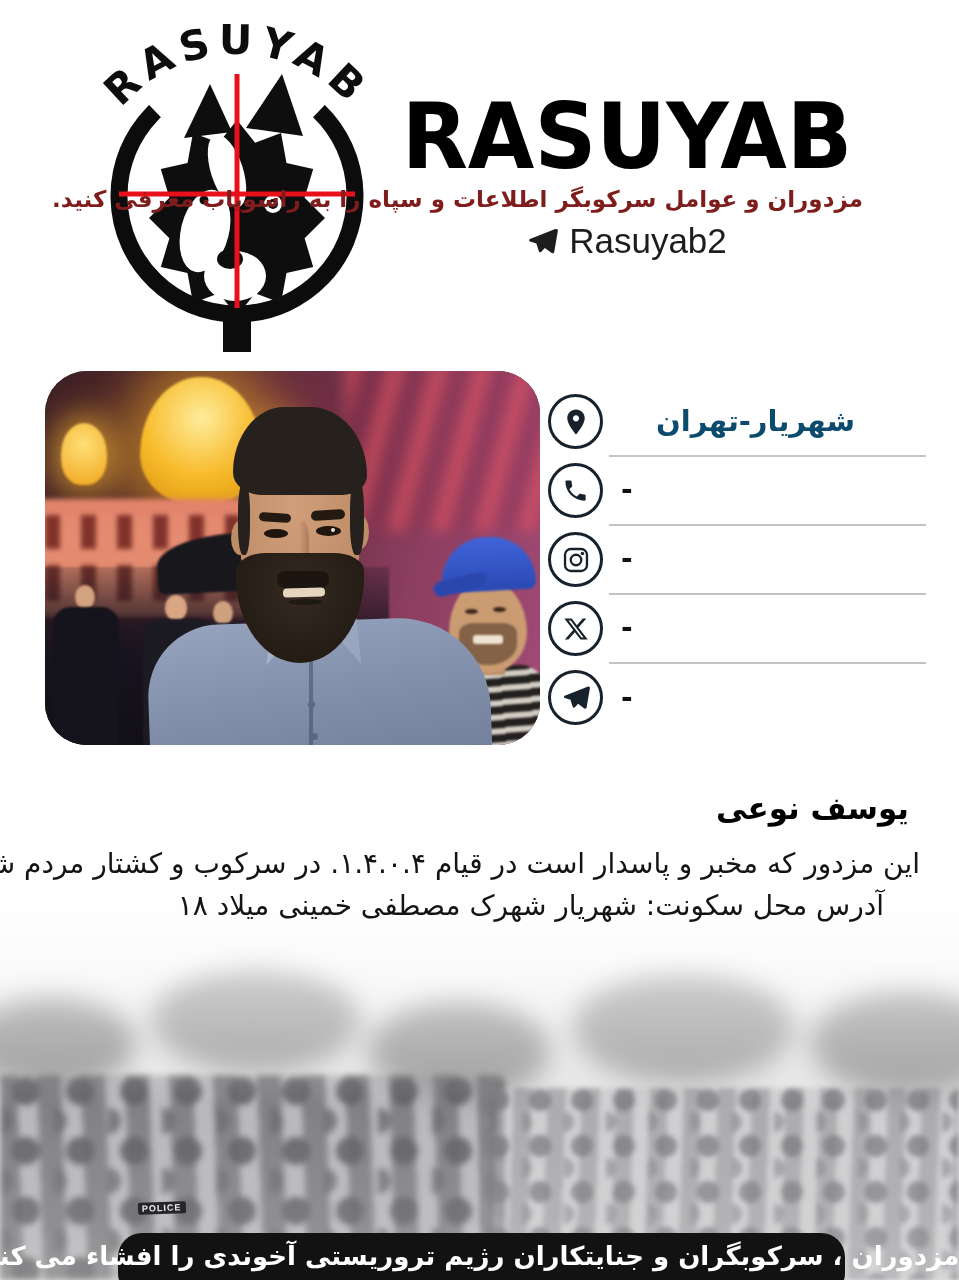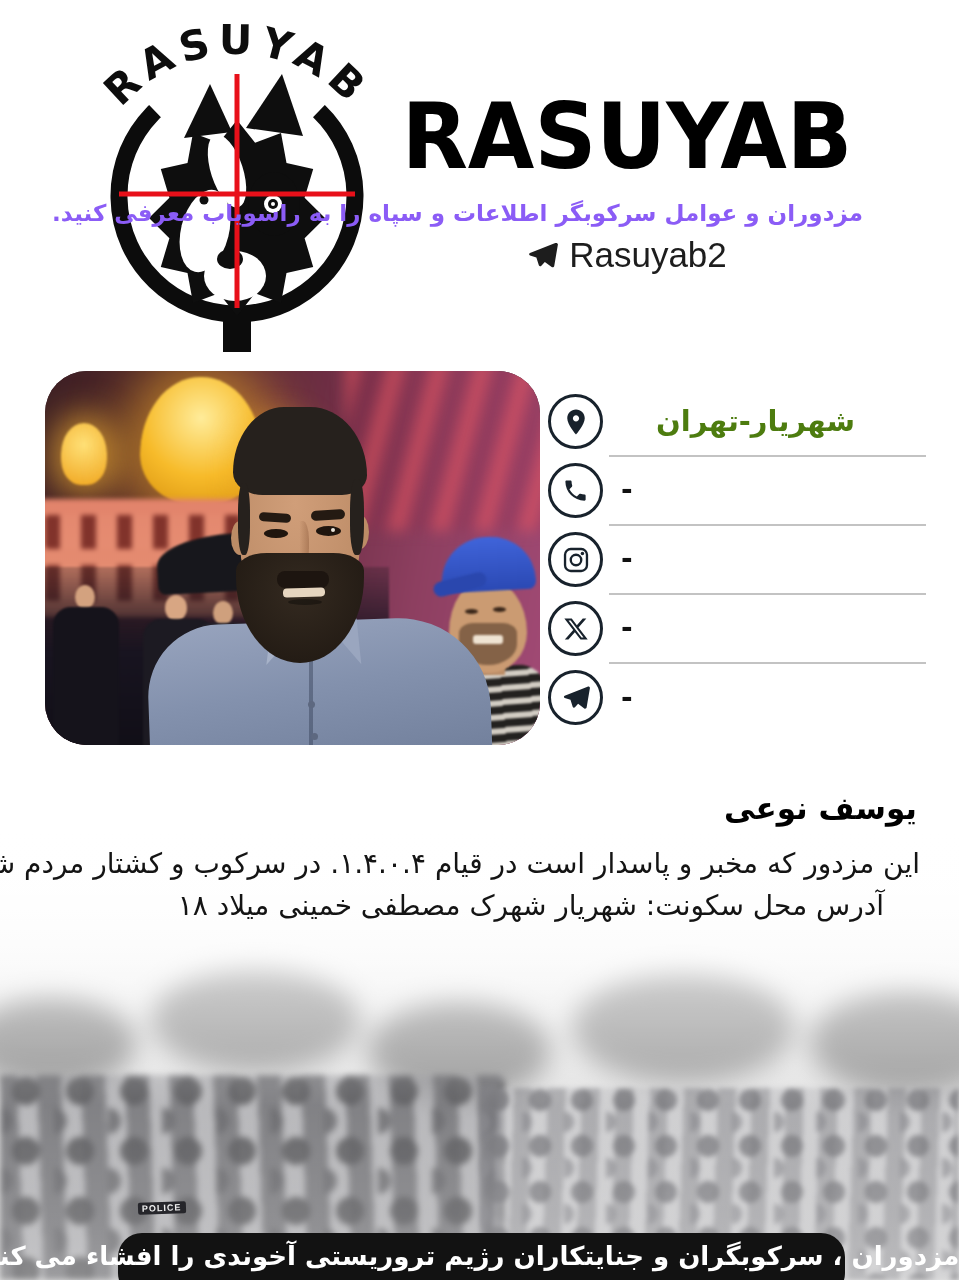--- a/index.html
+++ b/index.html
@@ -3,42 +3,42 @@
 <meta charset="utf-8">
 <style>
   html,body{margin:0;padding:0;background:#888;}
   #poster{position:relative;width:959px;height:1280px;background:#ffffff;overflow:hidden;
           font-family:"DejaVu Sans",sans-serif;margin:0 auto;}
   
   .logo-wrap{position:absolute;left:84px;top:16px;width:306px;height:336px;}
   .title-block{position:absolute;left:391px;top:92px;width:472px;text-align:center;}
   .brand-title{font-weight:bold;font-size:86px;line-height:0.98;color:#000;letter-spacing:0px;
                transform:scaleY(1.05);transform-origin:top center;white-space:nowrap;}
-  .brand-subtitle{direction:rtl;font-weight:bold;font-size:23px;color:#8b5cf6;margin-top:24px;white-space:nowrap;}
+  .brand-subtitle{direction:rtl;font-weight:bold;font-size:23px;color:#7f1d1d;margin-top:10px;white-space:nowrap;}
   .handles{margin-top:9px;display:flex;align-items:center;justify-content:center;gap:12px;
            font-family:"Liberation Sans",sans-serif;font-size:35px;color:#1d1d1d;}
   .handle{display:flex;align-items:center;gap:11px;}
   .handle svg{display:block;}
   
   .photo{position:absolute;left:45px;top:371px;width:495px;height:374px;border-radius:42px;
          overflow:hidden;background:#3a2128;}
   .ph{position:absolute;}
   .blurred{filter:blur(2.5px);}
   .soft{filter:blur(1.2px);}
   
   .contacts{position:absolute;left:548px;top:387px;width:378px;}
   .crow{height:69px;display:flex;align-items:center;}
   .cicon{width:49px;height:49px;border:3px solid #18222c;border-radius:50%;background:#fff;
          display:flex;align-items:center;justify-content:center;flex:none;}
   .cbody{flex:1;height:100%;display:flex;align-items:center;margin-left:6px;padding-left:12px;}
   .crow.lined .cbody{border-bottom:2px solid #c3c3c3;}
-  .cloc{flex:1;text-align:center;direction:rtl;font-weight:bold;font-size:29px;color:#4d7c0f;padding-right:36px;}
+  .cloc{flex:1;text-align:center;direction:rtl;font-weight:bold;font-size:29px;color:#0c4a6e;padding-right:36px;}
   .cdash{font-size:28px;font-weight:bold;color:#111;}
   
-  .pname{position:absolute;right:42px;top:790px;direction:rtl;font-weight:bold;font-size:31px;color:#000;z-index:5;}
+  .pname{position:absolute;right:50px;top:790px;direction:rtl;font-weight:bold;font-size:31px;color:#000;z-index:5;}
   .pdesc{position:absolute;right:39px;top:843px;width:892px;direction:rtl;text-align:right;
          font-size:28px;color:#141414;line-height:42px;z-index:5;}
   .pdesc div{white-space:nowrap;}
   .pl2{margin-right:268px;}
   .pl3{margin-right:36px;}
   
   .scene{position:absolute;left:0;top:820px;width:959px;height:460px;overflow:hidden;z-index:1;}
   .scene-base{position:absolute;inset:0;
       background:linear-gradient(180deg,rgba(236,236,236,0) 0%,rgba(228,228,228,.45) 30%,#dadada 58%,#c9c9c9 100%);}
   .trees{position:absolute;left:-30px;right:-30px;top:140px;height:150px;filter:blur(13px);opacity:.75;

